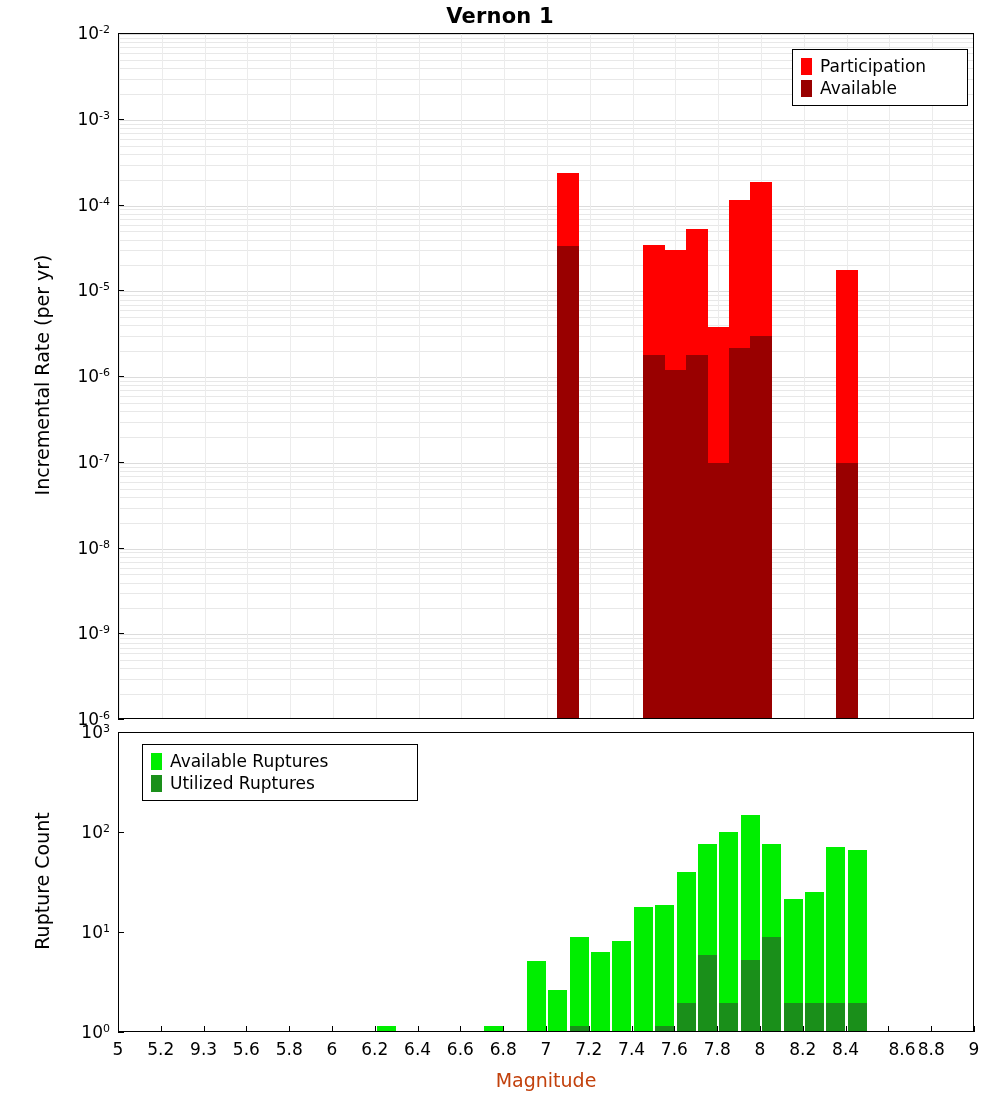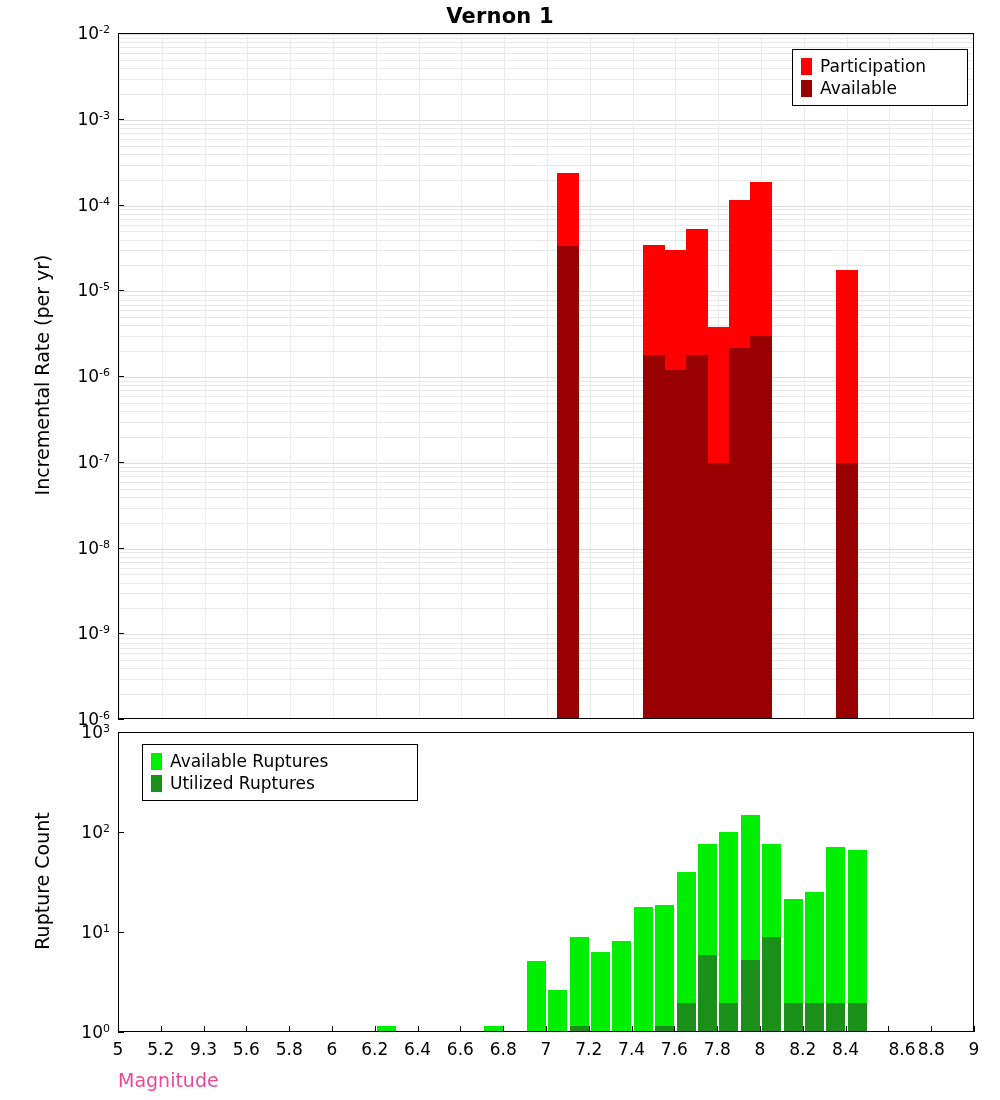--- a/index.html
+++ b/index.html
@@ -72,22 +72,22 @@
   .ylabel{
     position:absolute;
     font-size:19px;color:#000;
     transform:rotate(-90deg);
     transform-origin:50% 50%;
     white-space:nowrap;
     text-align:center;
   }
   .xlabel{
     position:absolute;
-    font-size:19px;color:#ec4899;
-    white-space:nowrap;
+    font-size:19px;color:#c2410c;
+    text-align:center;white-space:nowrap;
   }
 
   
   .legend{
     position:absolute;
     background:#fff;
     border:1px solid #000;
     padding:5px 8px 6px 8px;
     box-sizing:border-box;
   }

